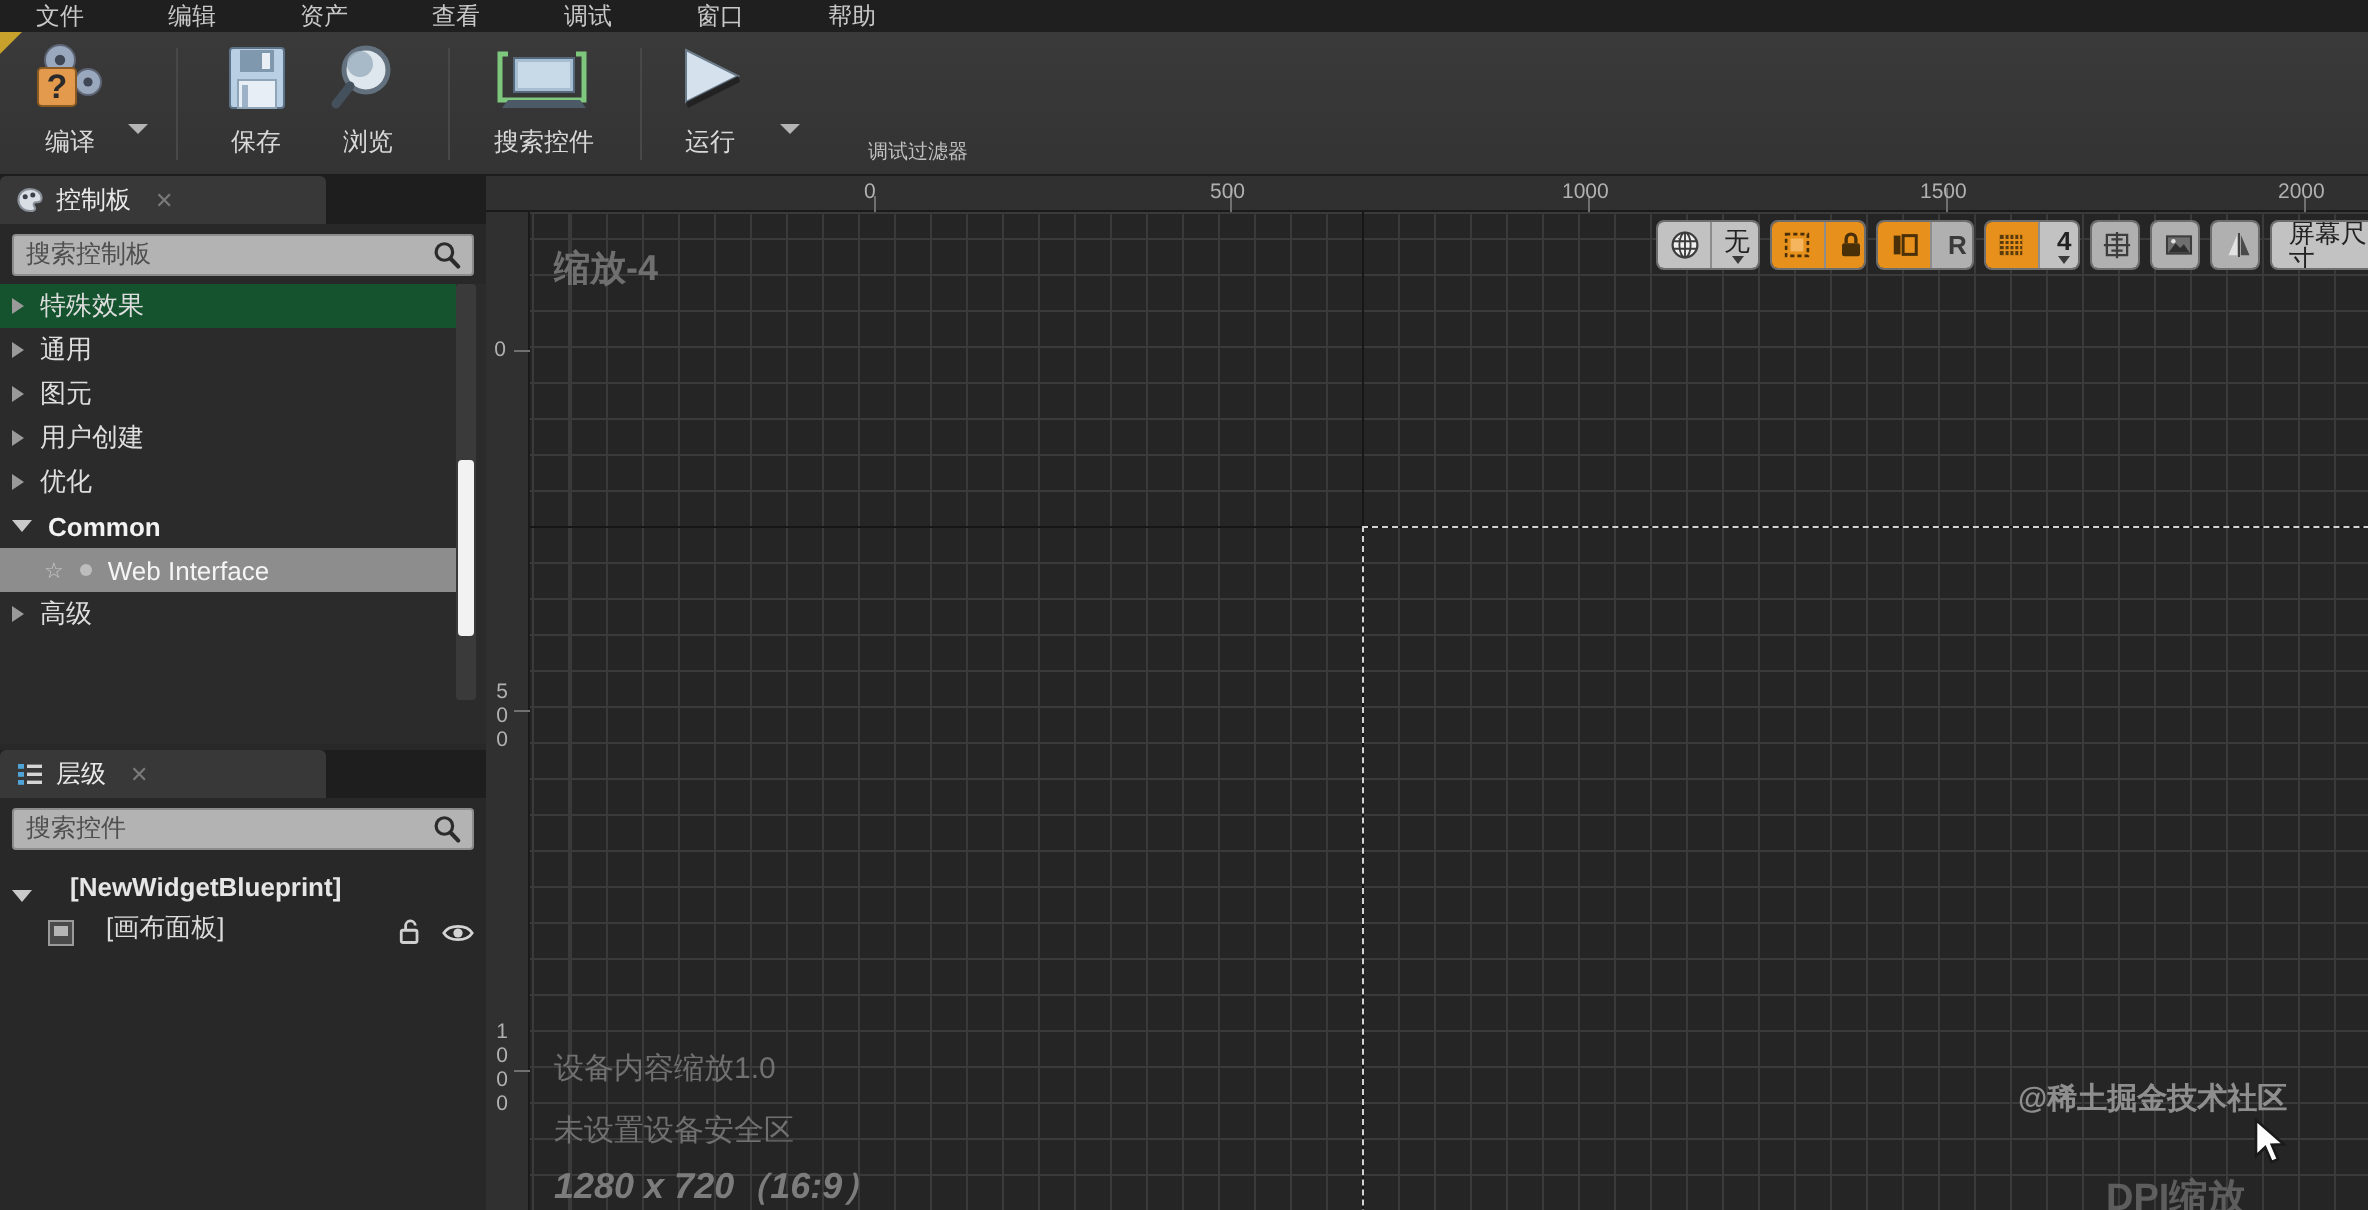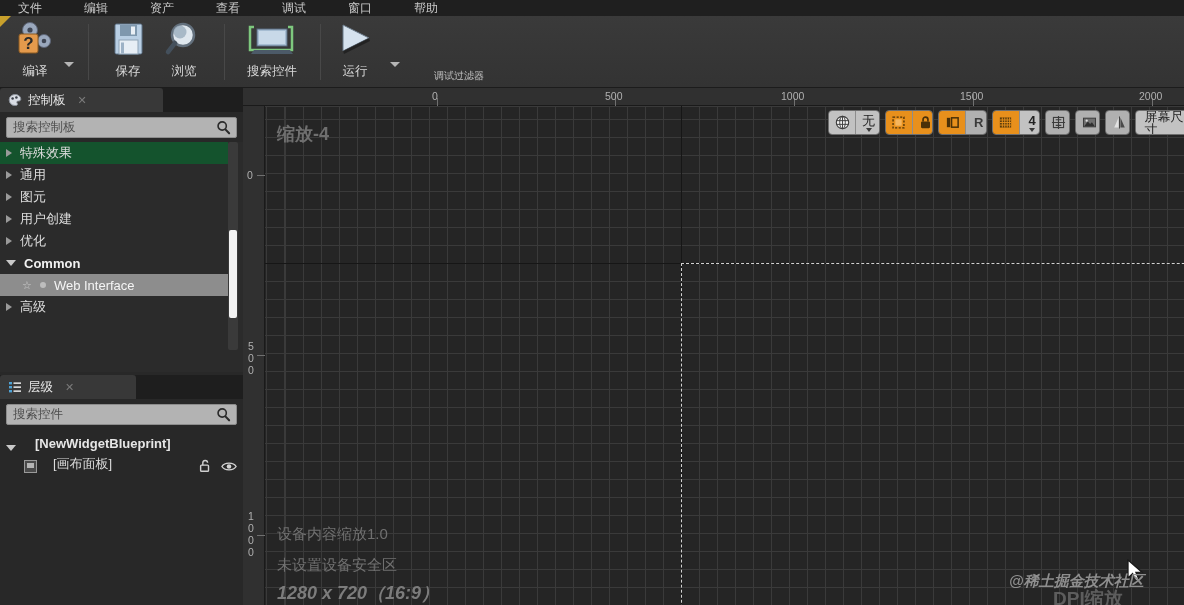--- a/index.html
+++ b/index.html
@@ -361,21 +361,21 @@
       <div class="listrow">
         <span class="tri"></span>
         <span class="lbl">高级</span>
       </div>
       <div class="pal-scroll" style="top:0; height:208px;">
         <div class="pal-thumb" style="top:88px; height:88px;"></div>
       </div>
     </div>
 
     <div class="panel-tabbar" style="margin-top:3px;">
-      <div class="panel-tab" style="width:136px;">
+      <div class="panel-tab" style="width:163px;">
         <svg width="14" height="14" viewBox="0 0 14 14">
           <rect x="1" y="2" width="3" height="2.4" fill="#4fa3d6"></rect>
           <rect x="1" y="6" width="3" height="2.4" fill="#4fa3d6"></rect>
           <rect x="1" y="10" width="3" height="2.4" fill="#4fa3d6"></rect>
           <rect x="5.5" y="2.3" width="7.5" height="1.7" fill="#d5d5d5"></rect>
           <rect x="5.5" y="6.3" width="7.5" height="1.7" fill="#d5d5d5"></rect>
           <rect x="5.5" y="10.3" width="7.5" height="1.7" fill="#d5d5d5"></rect>
         </svg>
         <span class="ttl">层级</span>
         <span class="tab-x">✕</span>
@@ -541,16 +541,16 @@
           <span class="txt">屏幕尺寸</span>
         </div>
       </div>
     </div>
 
     <svg class="cursor-arrow" style="left:883px; top:471px;" width="20" height="26" viewBox="0 0 20 26">
       <path d="M2 1 L2 19 L6.6 14.6 L9.8 22 L13 20.6 L9.9 13.4 L16 13.2 Z" fill="#ffffff" stroke="#1a1a1a" stroke-width="1.3"></path>
     </svg>
   </div>
 
-  <div class="wm wm1" style="left:1009px; top:572px;font-style:italic;">@稀土掘金技术社区</div>
+  <div class="wm wm1" style="left:1009px; top:540px;">@稀土掘金技术社区</div>
   <div class="wm wm2" style="left:1053px; top:586px;">DPI缩放</div>
 
 </div>
 
 </body></html>

